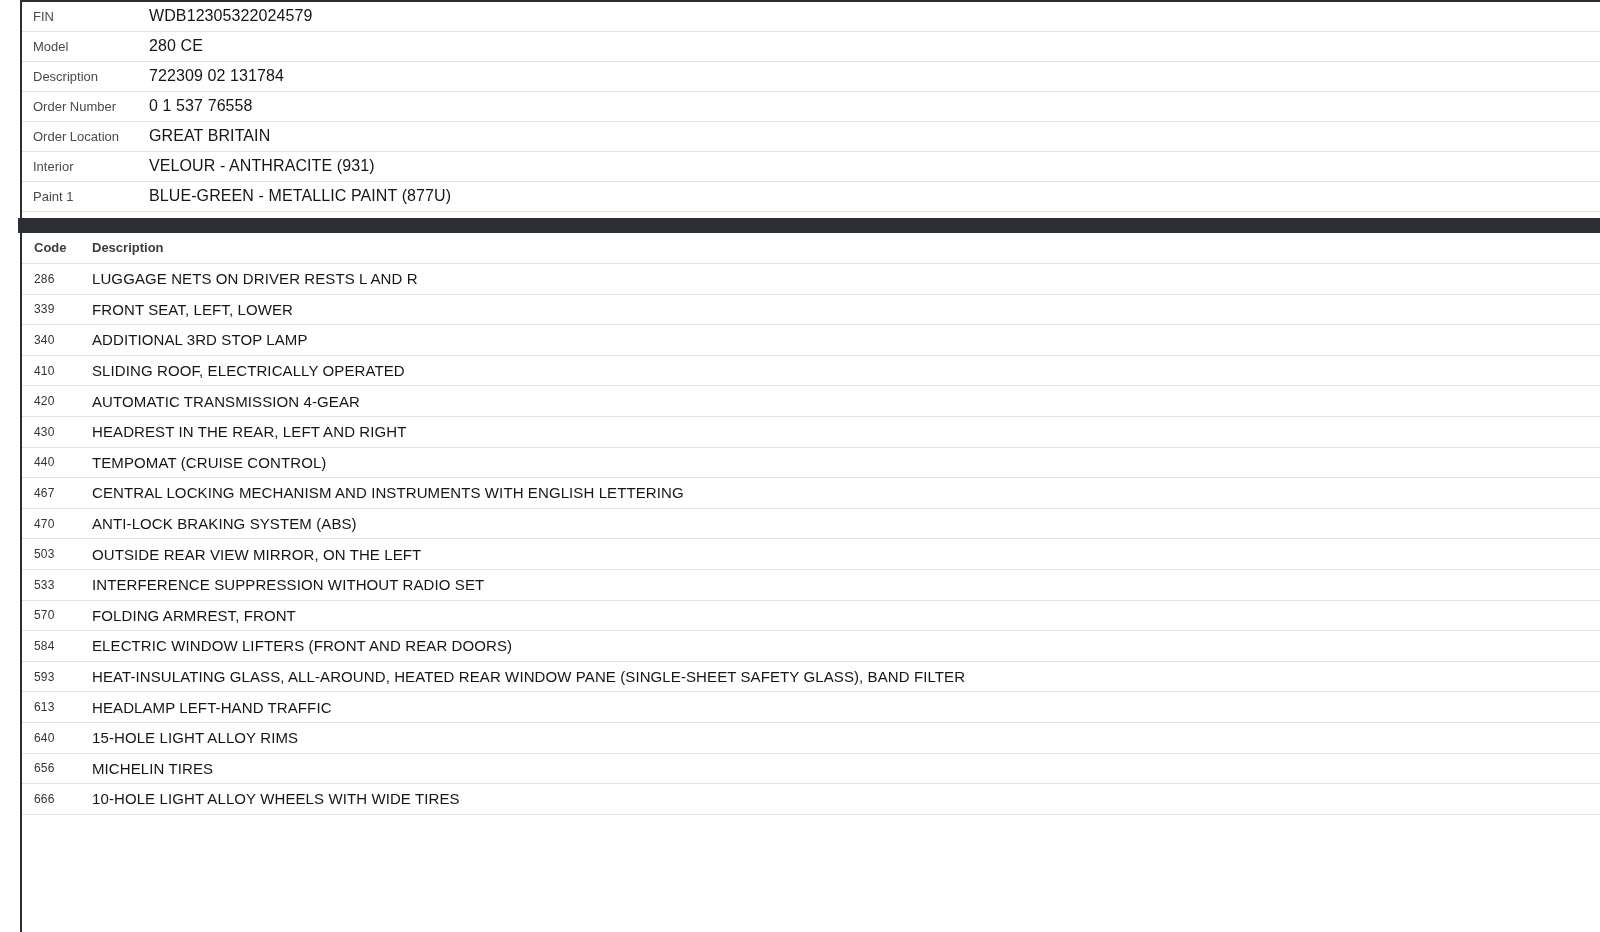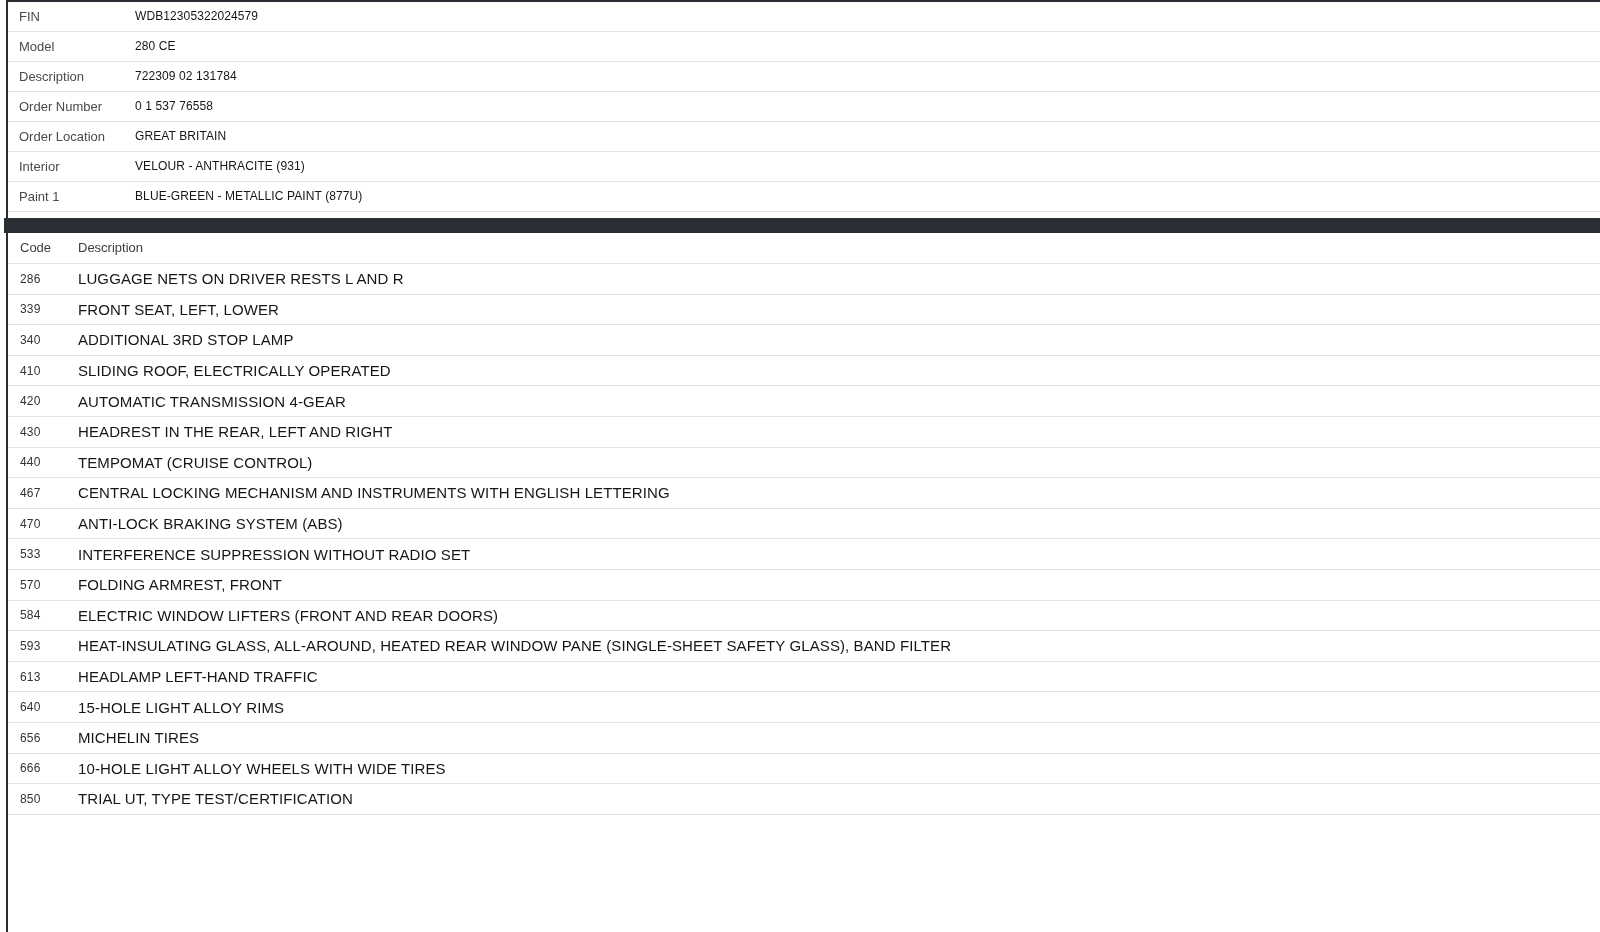--- a/index.html
+++ b/index.html
@@ -11,58 +11,58 @@
   }
   *{box-sizing:border-box;}
   html,body{margin:0;padding:0;}
   body{
     width:1600px;height:932px;overflow:hidden;background:#fff;
     font-family:"Liberation Sans","DejaVu Sans",sans-serif;
     -webkit-font-smoothing:antialiased;
   }
   .page{
     min-height:932px;
-    margin-left:6px;
+    margin-left:20px;
     border-left:2px solid var(--divider);
   }
   table{border-collapse:collapse;width:100%;table-layout:fixed;}
   
   .info-table{border-top:2px solid var(--divider);}
   .info-table td{
     height:30px;
     border-bottom:1px solid var(--separator);
     vertical-align:middle;
     white-space:nowrap;
     overflow:hidden;
   }
   td.info-label{
     width:126px;
     padding-left:11px;
     font-size:13px;
     color:var(--label);
   }
   td.info-value{
-    font-size:12px;
+    font-size:16px;
     color:var(--value);
     letter-spacing:.1px;
   }
   
   .divider-bar{
     height:15px;
     margin-top:6px;
     margin-left:-4px;
     width:calc(100% + 4px);
     background:var(--divider);
   }
   
   .codes-table th{
     height:31px;
     text-align:left;
     vertical-align:middle;
-    font-weight:normal;
+    font-weight:bold;
     font-size:13px;
     color:var(--header);
     border-bottom:1px solid var(--separator);
     white-space:nowrap;
   }
   .codes-table td{
     height:30.6px;
     border-bottom:1px solid var(--separator);
     vertical-align:middle;
     white-space:nowrap;
@@ -161,20 +161,24 @@
         </tr>
         <tr>
           <td class="code-cell">467</td>
           <td class="desc-cell">CENTRAL LOCKING MECHANISM AND INSTRUMENTS WITH ENGLISH LETTERING</td>
         </tr>
         <tr>
           <td class="code-cell">470</td>
           <td class="desc-cell">ANTI-LOCK BRAKING SYSTEM (ABS)</td>
         </tr>
         <tr>
+          <td class="code-cell">503</td>
+          <td class="desc-cell">OUTSIDE REAR VIEW MIRROR, ON THE LEFT</td>
+        </tr>
+        <tr>
           <td class="code-cell">533</td>
           <td class="desc-cell">INTERFERENCE SUPPRESSION WITHOUT RADIO SET</td>
         </tr>
         <tr>
           <td class="code-cell">570</td>
           <td class="desc-cell">FOLDING ARMREST, FRONT</td>
         </tr>
         <tr>
           <td class="code-cell">584</td>
           <td class="desc-cell">ELECTRIC WINDOW LIFTERS (FRONT AND REAR DOORS)</td>
@@ -192,20 +196,16 @@
           <td class="desc-cell">15-HOLE LIGHT ALLOY RIMS</td>
         </tr>
         <tr>
           <td class="code-cell">656</td>
           <td class="desc-cell">MICHELIN TIRES</td>
         </tr>
         <tr>
           <td class="code-cell">666</td>
           <td class="desc-cell">10-HOLE LIGHT ALLOY WHEELS WITH WIDE TIRES</td>
         </tr>
-        <tr>
-          <td class="code-cell">850</td>
-          <td class="desc-cell">TRIAL UT, TYPE TEST/CERTIFICATION</td>
-        </tr>
       </tbody>
   </table>
 
 </div>
 
 </body></html>

